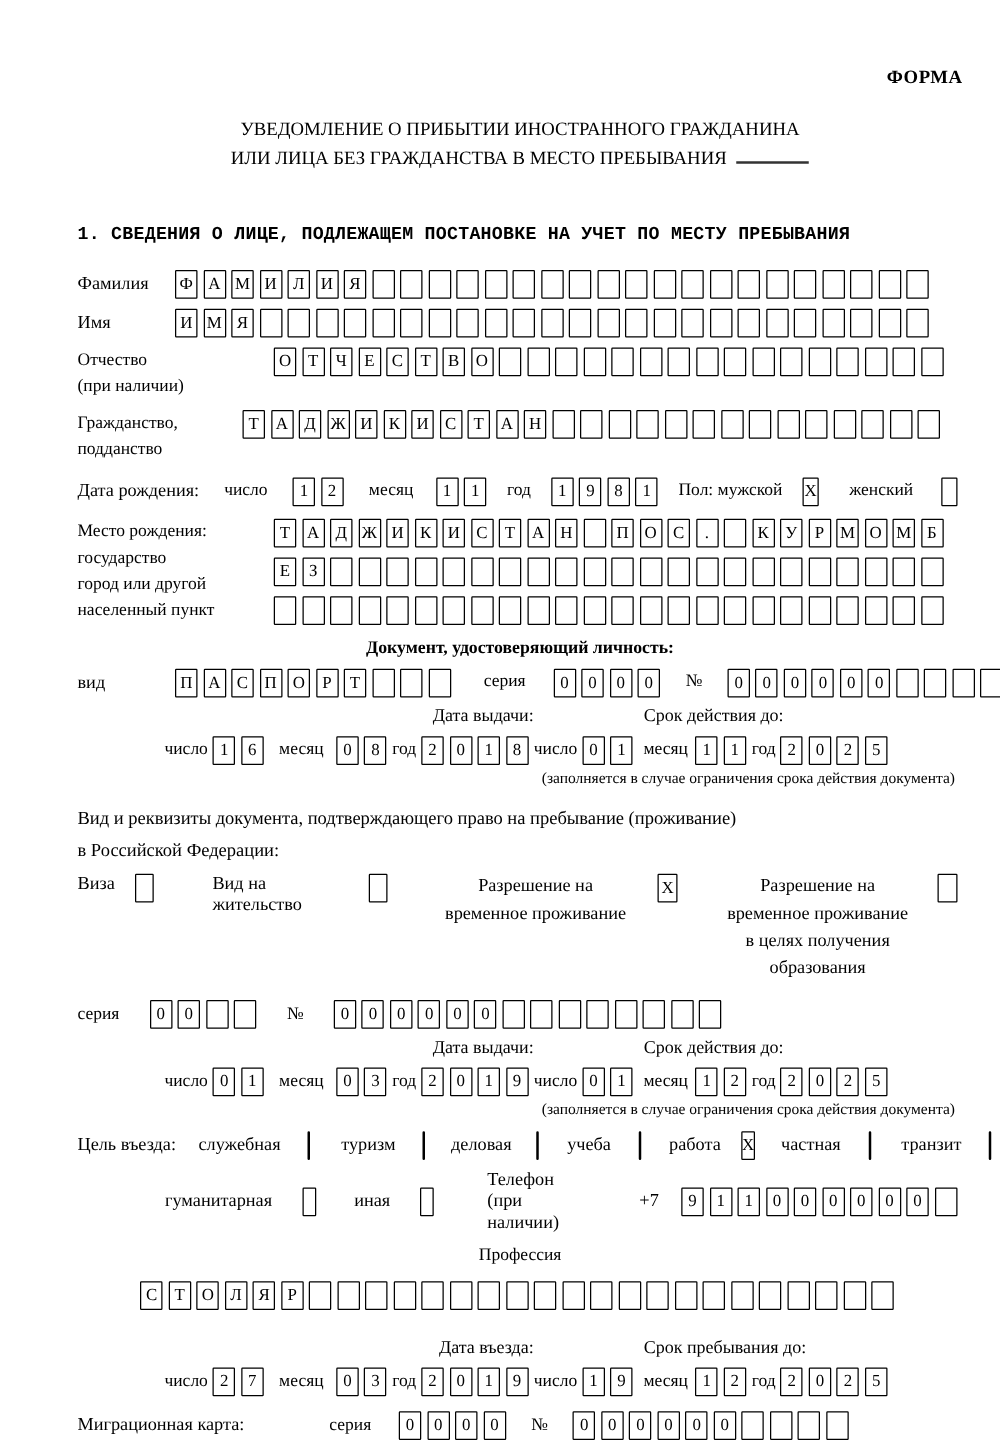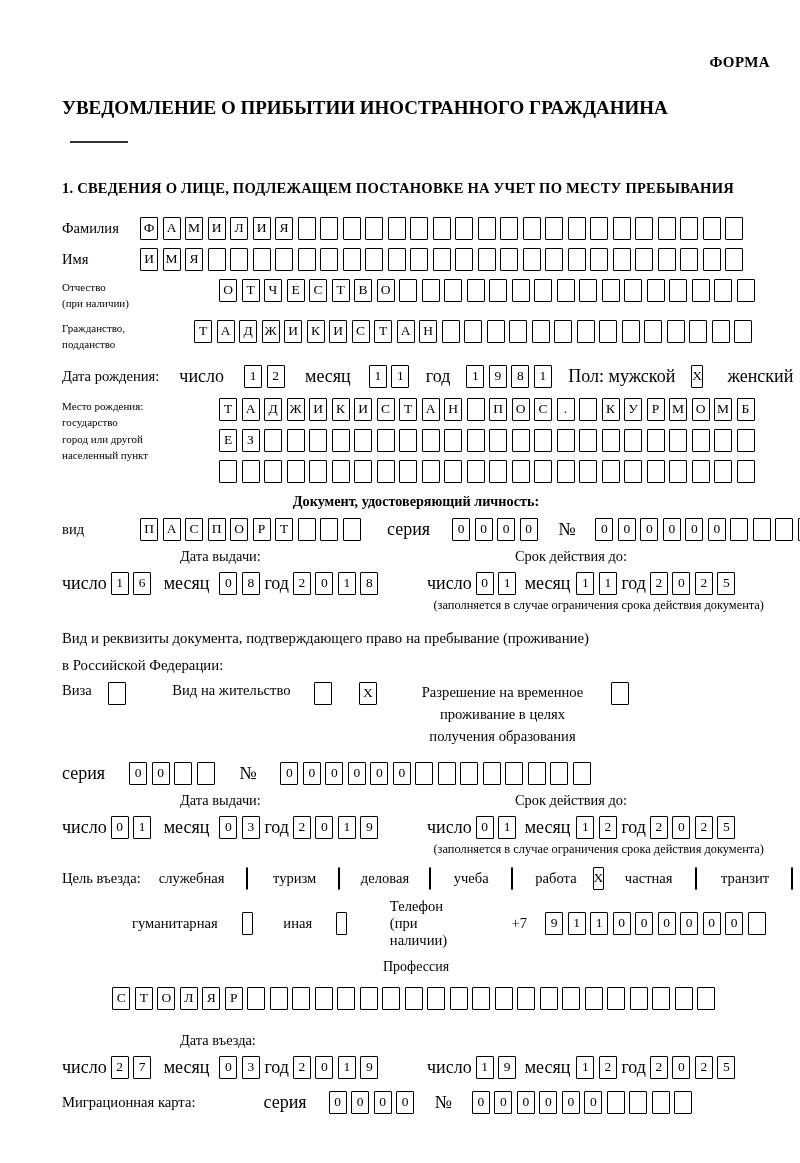--- a/index.html
+++ b/index.html
@@ -4,61 +4,61 @@
 <style>
   html,body{margin:0;padding:0;background:#fff;}
   body{width:800px;height:1163px;overflow:hidden;color:#000;
        font-family:"Liberation Serif","DejaVu Serif",serif;font-size:15px;}
   .page{box-sizing:border-box;width:800px;height:1163px;padding:30px 30px 0 62px;}
   
   .hdr{margin-left:556px;font-size:13.5px;line-height:1.42;white-space:nowrap;}
   .hdr .amend{font-size:12.8px;margin-top:5px;line-height:1.42;}
   .forma{text-align:right;font-weight:bold;font-size:15px;margin-top:24px;letter-spacing:.4px;}
   
-  .title{text-align:left;font-weight:bold;font-size:19px;line-height:1.55;margin-top:22px;}
+  .title{text-align:center;font-weight:normal;font-size:15px;line-height:1.55;margin-top:22px;}
   .title .uline{display:inline-block;width:58px;border-bottom:2px solid #333;margin-left:8px;}
-  .sec-head{font-weight:bold;font-size:14.6px;margin-top:28px;letter-spacing:.2px;}
+  .sec-head{font-weight:bold;font-size:14.6px;margin-top:40px;letter-spacing:.2px;font-family:Liberation Mono, monospace;}
   
   .frow{display:flex;align-items:center;margin-top:8px;gap:12px;}
   .frow.top{align-items:flex-start;}
   .lab{font-size:14.6px;flex-shrink:0;}
   .w66{width:66px;} .w120{width:120px;} .w145{width:145px;}
-  .lab2{font-size:11px;line-height:1.5;}
+  .lab2{font-size:14px;line-height:1.5;}
   .bxs{white-space:nowrap;flex-shrink:0;}
   .box{display:inline-block;box-sizing:border-box;width:18px;height:23px;border:1.7px solid #000;
        border-radius:1px;margin-right:4.5px;text-align:center;font-size:13.5px;line-height:20px;
        vertical-align:middle;background:#fff;}
-  .inlab{font-size:18px;flex-shrink:0;}
+  .inlab{font-size:14px;flex-shrink:0;}
   
   .col{display:flex;flex-direction:column;}
   .bp-rows .bxs{margin-bottom:8px;}
   .center-bold{text-align:center;font-weight:bold;font-size:14.2px;margin-top:12px;}
   
   .dr{display:flex;margin-top:7px;align-items:center;}
-  .dl{width:365px;flex-shrink:0;display:flex;align-items:center;}
+  .dl{width:365px;flex-shrink:0;display:flex;align-items:center;justify-content:flex-end;}
   .drr{flex:1;display:flex;align-items:center;}
   .dh{font-size:14.4px;}
   .note{font-size:12.4px;text-align:right;margin-top:3px;margin-right:6px;}
   .intro{font-size:14.8px;line-height:1.8;margin-top:12px;}
   .optlab{font-size:14.6px;}
   .ctr{text-align:center;line-height:1.5;}
   .ml4{margin-left:4px;}.ml6{margin-left:6px;}.ml8{margin-left:8px;}.ml10{margin-left:10px;}
   .ml12{margin-left:12px;}.ml14{margin-left:14px;}.ml20{margin-left:20px;}.ml26{margin-left:26px;}
   .ml30{margin-left:30px;}
 </style>
 </head>
 <body>
 
 <div class="page">
 
   <div class="forma">ФОРМА</div>
 
   <div class="title">
     <div>УВЕДОМЛЕНИЕ О ПРИБЫТИИ ИНОСТРАННОГО ГРАЖДАНИНА</div>
-    <div><span class="uline"></span></div>
+    <div><span>ИЛИ ЛИЦА БЕЗ ГРАЖДАНСТВА В МЕСТО ПРЕБЫВАНИЯ</span><span class="uline"></span></div>
   </div>
 
   <div class="sec-head">1. СВЕДЕНИЯ О ЛИЦЕ, ПОДЛЕЖАЩЕМ ПОСТАНОВКЕ НА УЧЕТ ПО МЕСТУ ПРЕБЫВАНИЯ</div>
 
   <div class="frow" style="margin-top:20px;">
     <span class="lab w66">Фамилия</span>
     <span class="bxs"><span class="box">Ф</span><span class="box">А</span><span class="box">М</span><span class="box">И</span><span class="box">Л</span><span class="box">И</span><span class="box">Я</span><span class="box"></span><span class="box"></span><span class="box"></span><span class="box"></span><span class="box"></span><span class="box"></span><span class="box"></span><span class="box"></span><span class="box"></span><span class="box"></span><span class="box"></span><span class="box"></span><span class="box"></span><span class="box"></span><span class="box"></span><span class="box"></span><span class="box"></span><span class="box"></span><span class="box"></span><span class="box"></span></span>
   </div>
 
   <div class="frow">
@@ -152,20 +152,21 @@
   <div class="intro">
     <div>Вид и реквизиты документа, подтверждающего право на пребывание (проживание)</div>
     <div>в Российской Федерации:</div>
   </div>
 
   <div class="frow top" style="margin-top:4px;">
     <span class="optlab">Виза</span>
     <span class="box ml4"></span>
     <span class="optlab ml30">Вид на жительство</span>
     <span class="box ml12"></span>
+    <span class="optlab ctr ml26" style="width:178px;">Разрешение на временное проживание</span>
     <span class="box ml10">X</span>
     <span class="optlab ctr ml20" style="width:178px;">Разрешение на временное проживание в целях получения образования</span>
     <span class="box ml8"></span>
   </div>
 
   <div class="frow" style="margin-top:14px;">
     <span class="inlab">серия</span>
     <span class="bxs ml12"><span class="box">0</span><span class="box">0</span><span class="box"></span><span class="box"></span></span>
     <span class="inlab ml8">№</span>
     <span class="bxs ml12"><span class="box">0</span><span class="box">0</span><span class="box">0</span><span class="box">0</span><span class="box">0</span><span class="box">0</span><span class="box"></span><span class="box"></span><span class="box"></span><span class="box"></span><span class="box"></span><span class="box"></span><span class="box"></span><span class="box"></span></span>
@@ -228,20 +229,23 @@
 
   <div class="frow" style="margin-top:10px;flex-direction:column;">
     <span class="lab w66" style="font-size:14px;">Профессия</span>
     <span class="bxs"><span class="box">С</span><span class="box">Т</span><span class="box">О</span><span class="box">Л</span><span class="box">Я</span><span class="box">Р</span><span class="box"></span><span class="box"></span><span class="box"></span><span class="box"></span><span class="box"></span><span class="box"></span><span class="box"></span><span class="box"></span><span class="box"></span><span class="box"></span><span class="box"></span><span class="box"></span><span class="box"></span><span class="box"></span><span class="box"></span><span class="box"></span><span class="box"></span><span class="box"></span><span class="box"></span><span class="box"></span><span class="box"></span></span>
   </div>
 
   <div class="dr" style="margin-top:22px;">
     <div class="dl">
         <span class="dh" style="margin-left:118px;">Дата въезда:</span>
       </div>
+    <div class="drr">
+        <span class="dh" style="margin-left:88px;">Срок пребывания до:</span>
+      </div>
   </div>
   <div class="dr">
     <div class="dl">
       <span class="inlab">число</span>
       <span class="bxs ml4"><span class="box">2</span><span class="box">7</span></span>
       <span class="inlab ml8">месяц</span>
       <span class="bxs ml10"><span class="box">0</span><span class="box">3</span></span>
       <span class="inlab">год</span>
       <span class="bxs ml4"><span class="box">2</span><span class="box">0</span><span class="box">1</span><span class="box">9</span></span>
     </div>

